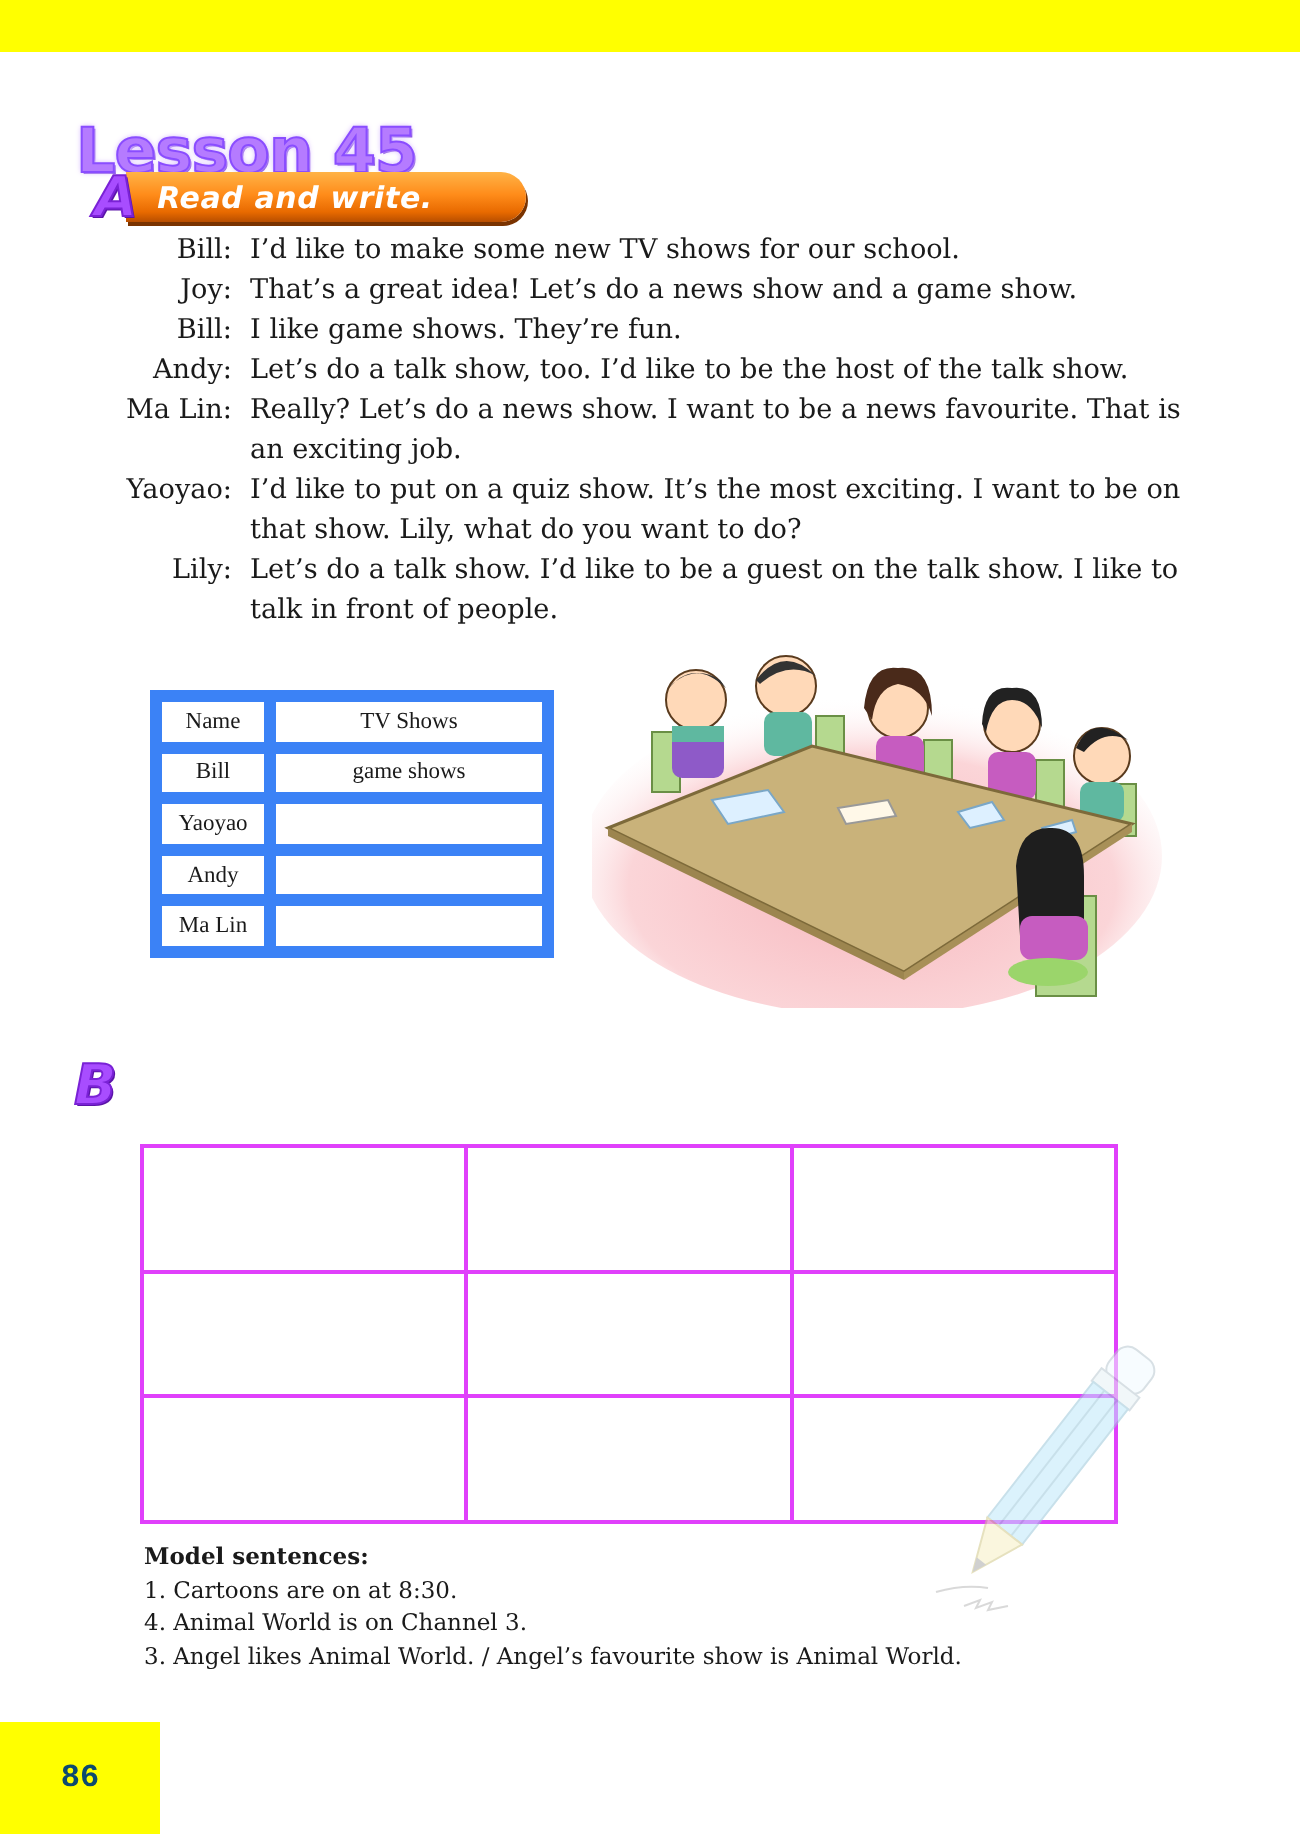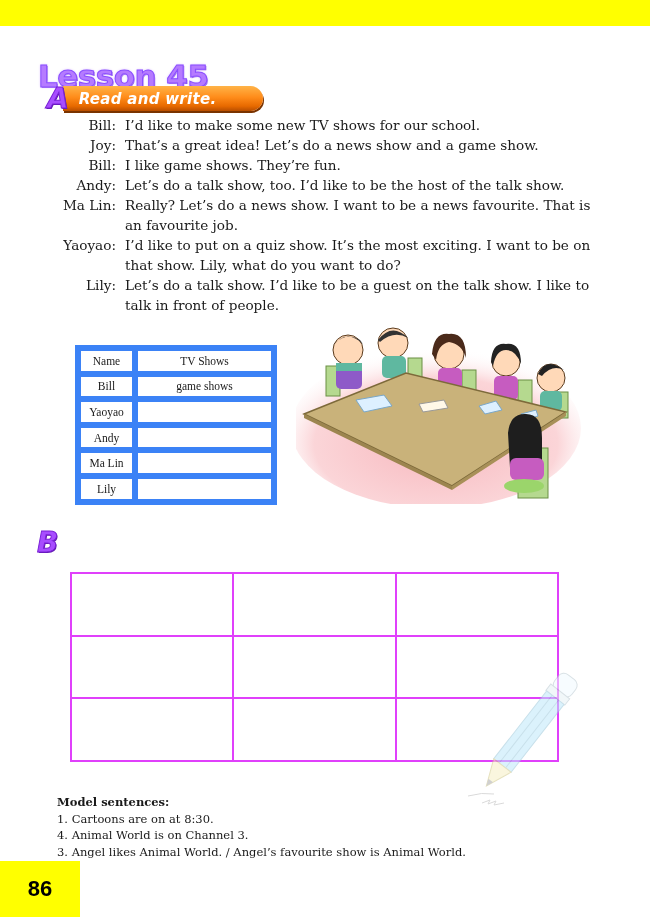--- a/index.html
+++ b/index.html
@@ -43,26 +43,26 @@
   .name-table .col-name { width: 57px; }
 
   .illustration { position: absolute; left: 296px; top: 318px; width: 288px; height: 186px; }
 
   .bingo { position: absolute; left: 70px; top: 572px; width: 489px; height: 190px; border: 1.5px solid #e040fb;
     display: grid; grid-template-columns: 1fr 1fr 1fr; grid-template-rows: 1fr 1fr 1fr; z-index: 1; }
   .bingo-cell { border: 0.75px solid #e040fb; }
 
   .pencil { position: absolute; left: 460px; top: 660px; width: 135px; height: 148px; z-index: 2; pointer-events: none; }
 
-  .model { position: absolute; left: 57px; top: 770px; font-family: "DejaVu Serif", serif; font-size: 11.5px; line-height: 16.5px; margin-top: 24px; }
+  .model { position: absolute; left: 72px; top: 770px; font-family: "DejaVu Serif", serif; font-size: 11.5px; line-height: 16.5px; }
   .model-title { font-weight: bold; }
 
   .page-num-box { position: absolute; left: 0; top: 861px; width: 80px; height: 56px; background: #ffff00;
     display: flex; align-items: center; justify-content: center; }
-  .page-num { font-family: Liberation Sans, sans-serif; font-weight: bold; font-size: 22px; color: #000000; }
+  .page-num { font-family: Liberation Mono, monospace; font-weight: bold; font-size: 16px; color: #0c4a6e; }
 </style>
 </head>
 <body>
 
 <div class="top-band"></div>
 
 <div class="lesson-title-wrap">
   <div class="red-dot"></div>
   <div class="lesson-title">Lesson 45</div>
 </div>
@@ -96,21 +96,21 @@
   <div class="dl-row">
     <div class="dl-speaker">Andy:</div>
     <div class="dl-text">
         <div>Let’s do a talk show, too. I’d like to be the host of the talk show.</div>
       </div>
   </div>
   <div class="dl-row">
     <div class="dl-speaker">Ma Lin:</div>
     <div class="dl-text">
       <div>Really? Let’s do a news show. I want to be a news favourite. That is</div>
-      <div>an favourite job.</div>
+      <div>an exciting job.</div>
     </div>
   </div>
   <div class="dl-row">
     <div class="dl-speaker">Yaoyao:</div>
     <div class="dl-text">
       <div>I’d like to put on a quiz show. It’s the most exciting. I want to be on</div>
       <div>that show. Lily, what do you want to do?</div>
     </div>
   </div>
   <div class="dl-row">
@@ -135,24 +135,20 @@
   <tr>
     <td>Yaoyao</td>
     <td></td>
   </tr>
   <tr>
     <td>Andy</td>
     <td></td>
   </tr>
   <tr>
     <td>Ma Lin</td>
-    <td></td>
-  </tr>
-  <tr>
-    <td>Lily</td>
     <td></td>
   </tr>
 </tbody>
   </table>
 
 <svg class="illustration" viewBox="0 0 288 186">
   <defs>
     <radialGradient id="glow" cx="50%" cy="60%" r="60%">
       <stop offset="0%" stop-color="#f7b8be"></stop>
       <stop offset="70%" stop-color="#fbd5d8"></stop>

